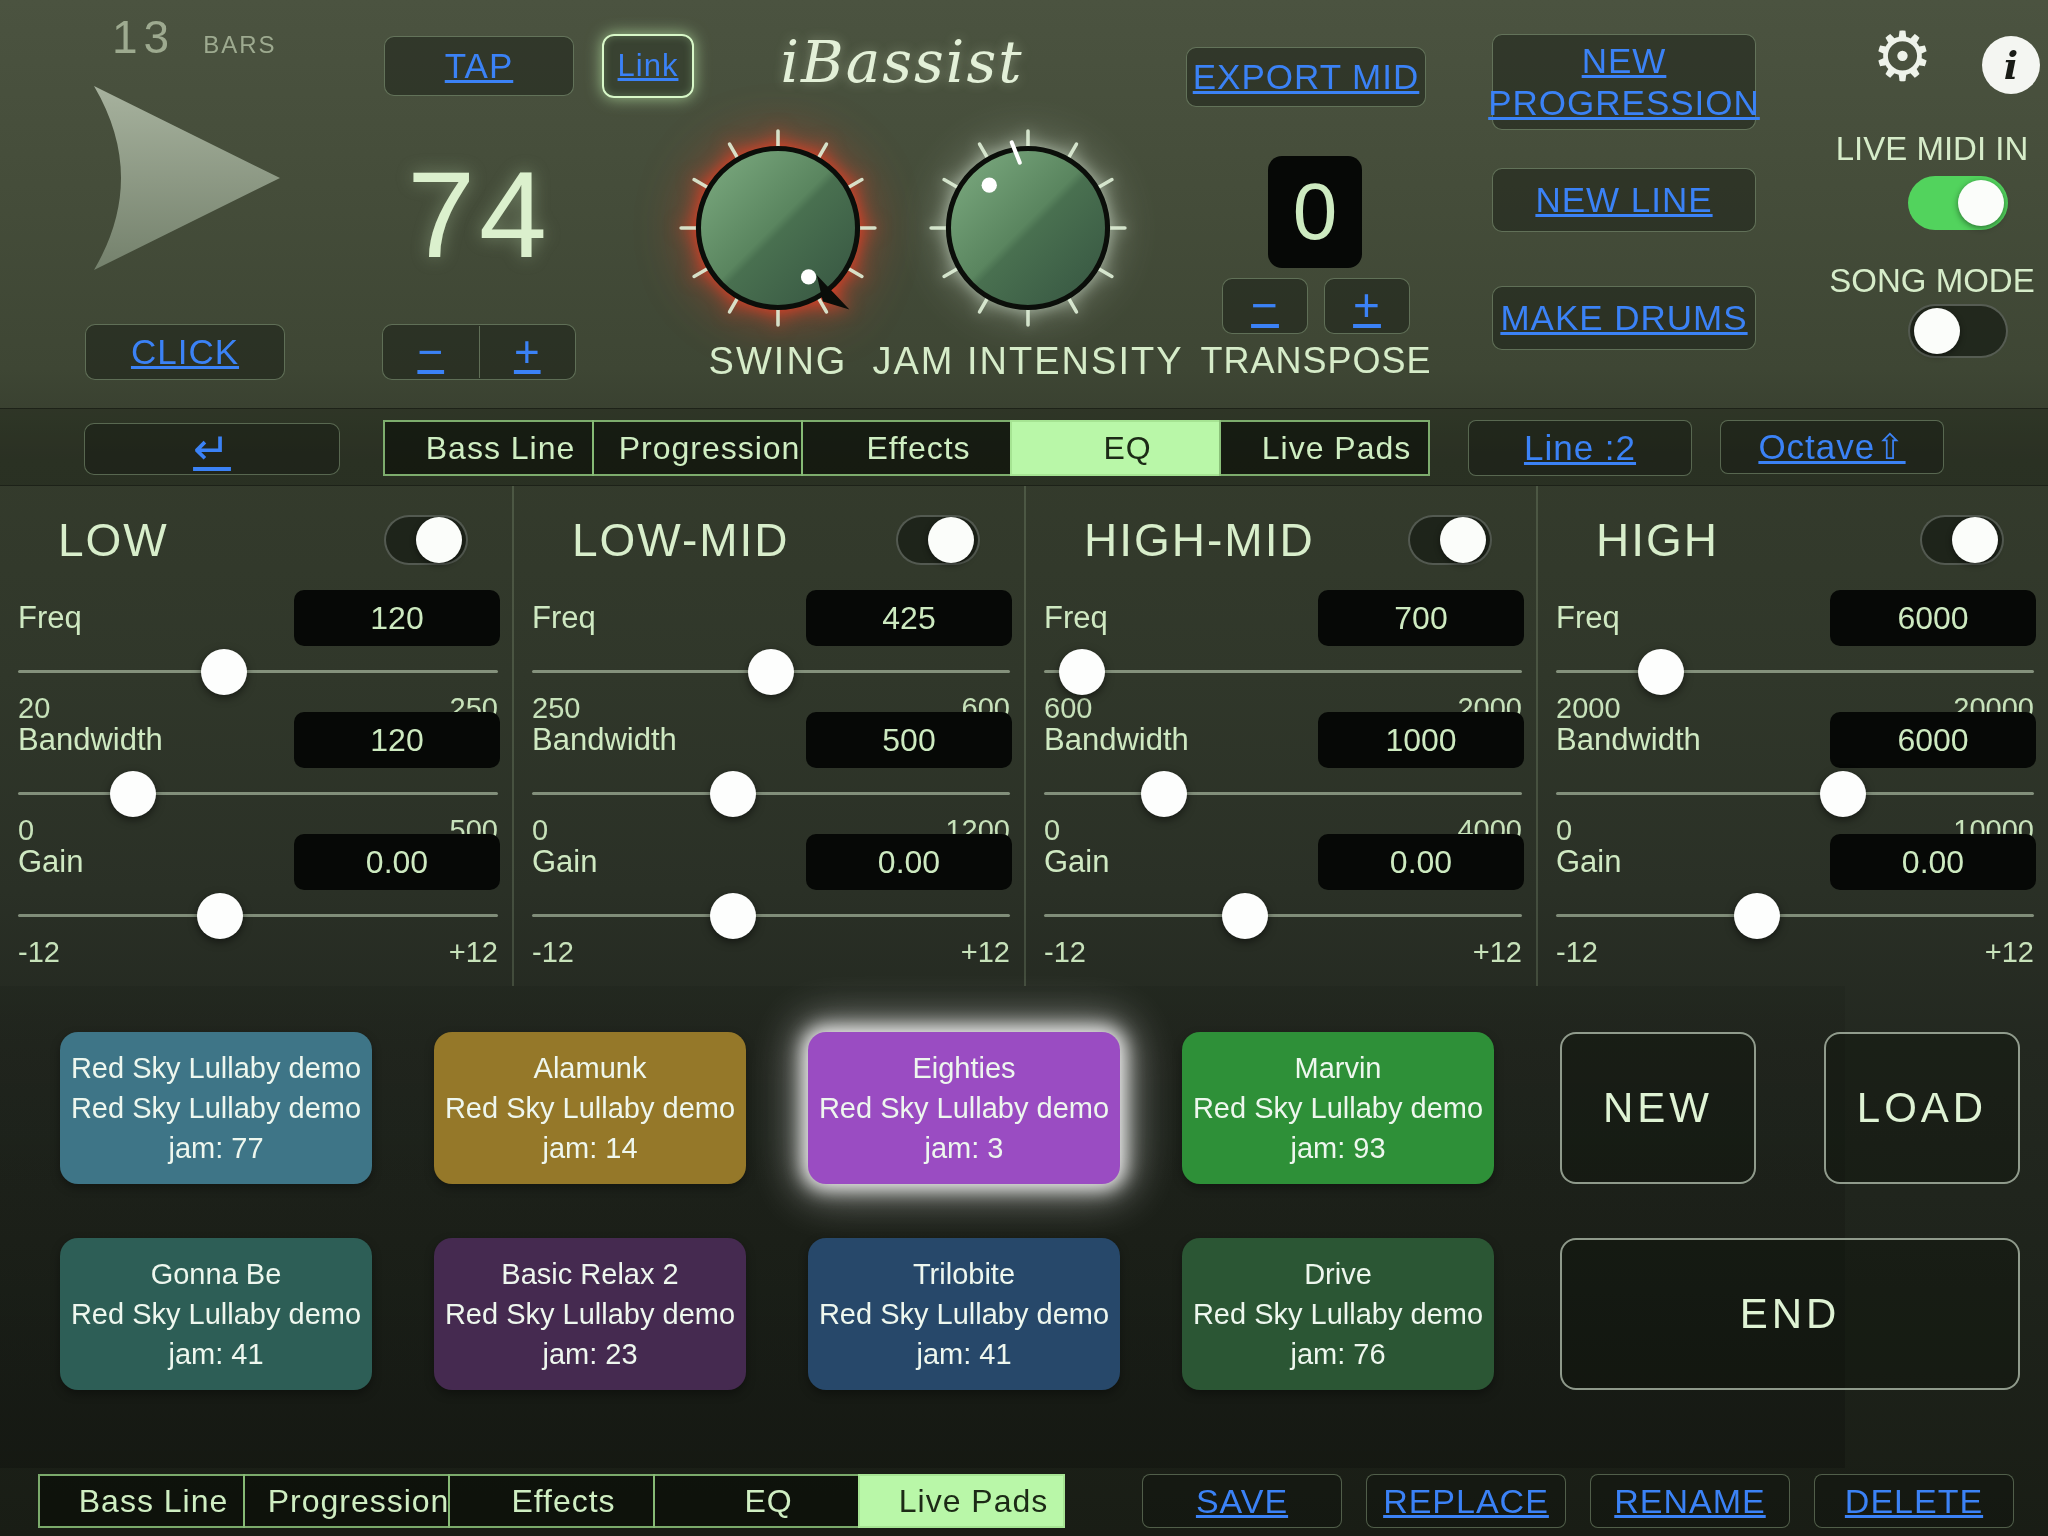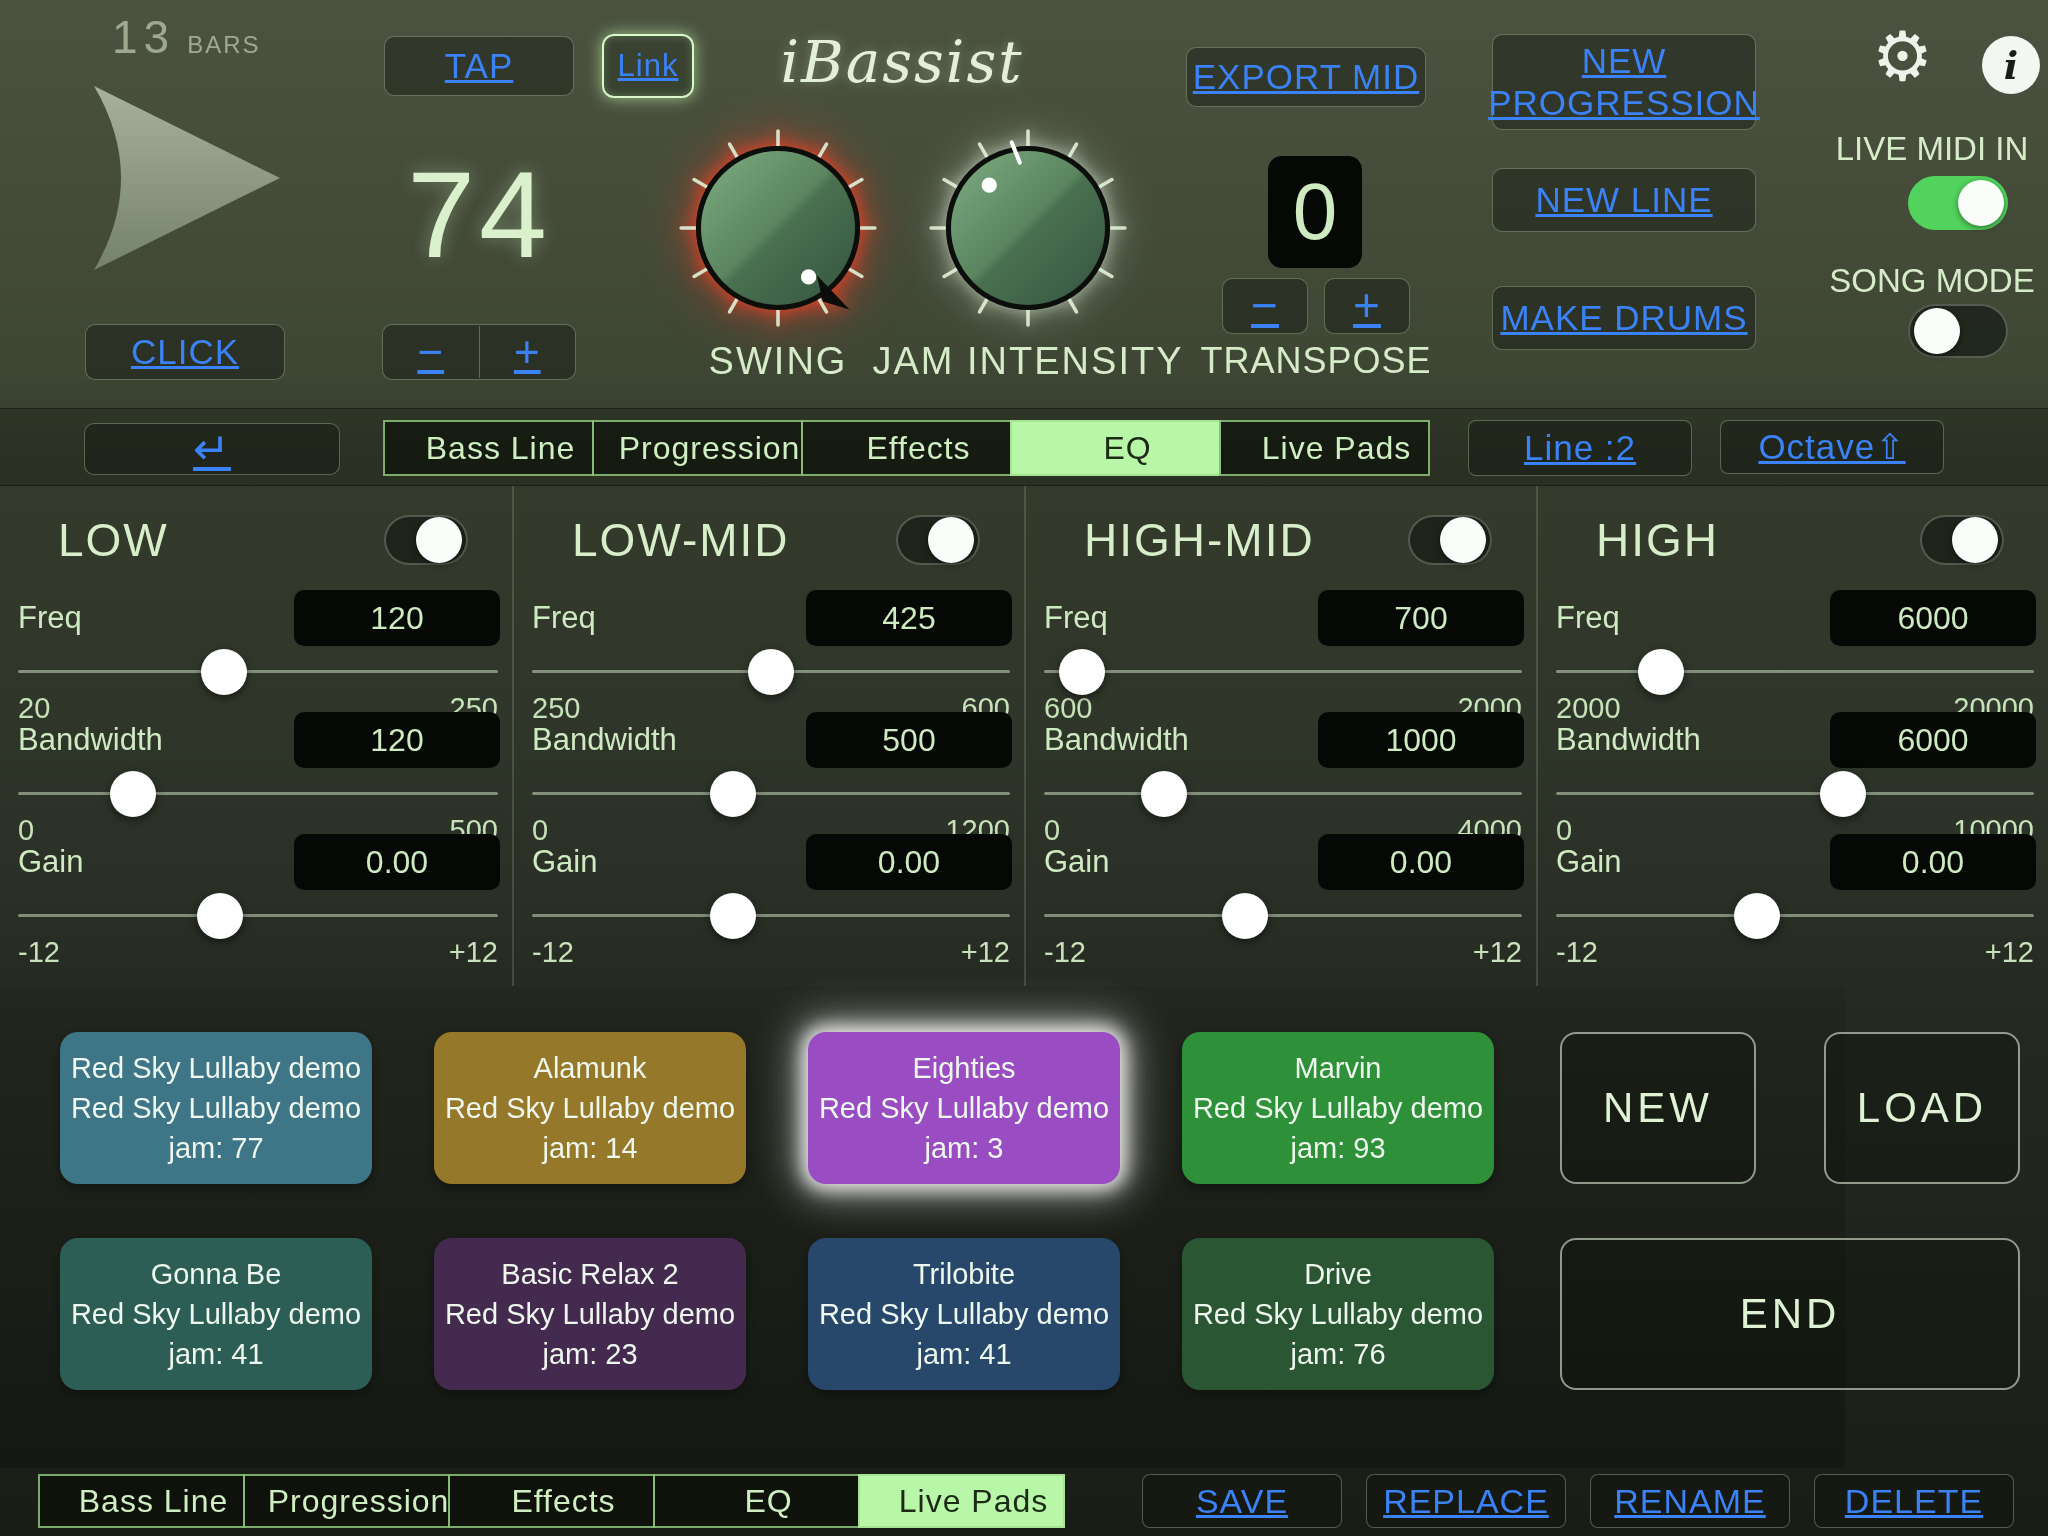--- a/index.html
+++ b/index.html
@@ -33,21 +33,21 @@
     position:absolute; top:50%; transform:translateY(-50%);
     width:46px; height:46px; border-radius:50%; background:#fbfdfa;
     box-shadow:0 2px 6px rgba(0,0,0,0.45);
   }
   .toggle-green { background:#52d35d; }
   .toggle-dark  { background:rgba(24,29,22,0.75); border:2px solid rgba(245,250,242,0.25); }
   .knob-right .toggle-knob { right:4px; }
   .knob-left  .toggle-knob { left:4px; }
 
   
-  .bars { left:112px; top:10px; display:flex; align-items:baseline; gap:12px; color:rgba(203,218,188,0.65); }
+  .bars { left:112px; top:10px; display:flex; align-items:baseline; gap:28px; color:rgba(203,218,188,0.65); }
   .bars .bars-num { font-size:46px; font-weight:300; letter-spacing:6px; }
   .bars .bars-lbl { font-size:24px; letter-spacing:2px; }
   .play-svg { left:68px; top:76px; }
   .click-btn { left:85px; top:324px; width:200px; height:56px; }
   .tap-btn { left:384px; top:36px; width:190px; height:60px; }
   .link-btn {
     left:602px; top:34px; width:92px; height:64px; border-radius:12px; font-size:31px;
     border:2px solid #d8f8c8; background:rgba(46,56,42,0.6);
     box-shadow:0 0 16px rgba(205,255,185,0.65), inset 0 0 8px rgba(205,255,185,0.25);
   }

